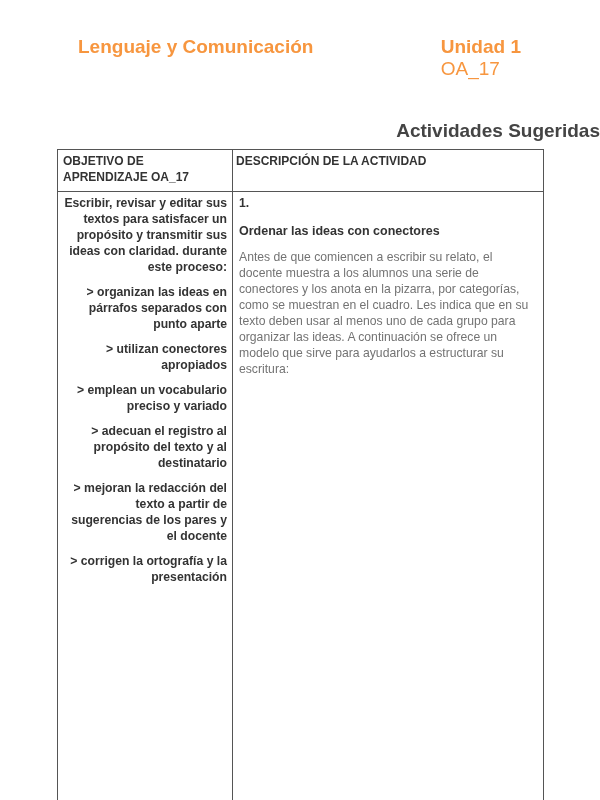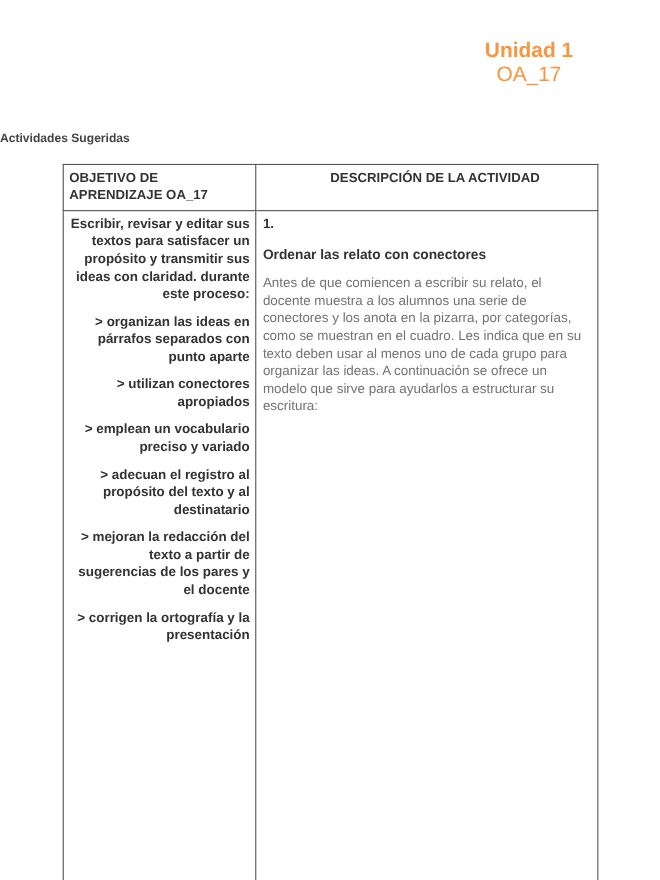--- a/index.html
+++ b/index.html
@@ -2,50 +2,51 @@
 <html><head>
   <meta charset="utf-8">
   <style>
     html, body { margin: 0; padding: 0; }
     body {
       width: 600px; height: 800px; background: #ffffff;
       position: relative; overflow: hidden;
       font-family: "Liberation Sans", sans-serif; color: #222;
     }
     .hdr-left { position: absolute; left: 78px; top: 36px; }
-    .hdr-right { position: absolute; right: 79px; top: 36px; text-align: center; }
+    .hdr-right { position: absolute; right: 79px; top: 36px; text-align: left; }
     .subject { font-size: 19px; font-weight: bold; color: #f7963f; line-height: 22px; }
     .grade { font-size: 19px; font-weight: bold; color: #111; line-height: 22px; }
     .unit { font-size: 19px; font-weight: bold; color: #f7963f; line-height: 22px; }
     .oa { font-size: 19px; font-weight: normal; color: #f7963f; line-height: 22px; }
     .title {
-      position: absolute; top: 120px; left: 0; width: 600px; text-align: left;
-      font-size: 11px; font-weight: bold; color: #444;
+      position: absolute; top: 120px; left: 0; width: 600px; text-align: right;
+      font-size: 19px; font-weight: bold; color: #444;
     }
     table.activities {
       position: absolute; left: 57px; top: 149px; width: 487px; height: 711px;
       border-collapse: collapse; table-layout: fixed;
     }
     table.activities td, table.activities th {
       border: 1.5px solid #555; vertical-align: top;
     }
     th.col-obj { width: 164px; text-align: left; padding: 3px 5px 0 5px; }
-    th.col-desc { text-align: center; padding: 3px 5px 0 20px; }
+    th.col-desc { text-align: left; padding: 3px 5px 0 3px; }
     th { font-size: 12px; font-weight: bold; color: #333; line-height: 16px; height: 38px; }
     td.obj { padding: 3px 5px 0 5px; font-size: 12.2px; font-weight: bold; color: #333; line-height: 16px; text-align: right; }
     td.obj p { margin: 0 0 9px 0; }
     td.desc { padding: 3px 5px 0 6px; font-size: 12.2px; color: #444; line-height: 16px; }
     td.desc .num { font-weight: bold; color: #333; margin: 0 0 12px 0; }
     td.desc .act-title { font-weight: bold; color: #333; margin: 0 0 10px 0; font-size: 12.5px; }
     td.desc .act-body { margin: 0; color: #737373; }
   </style>
 </head>
 <body>
 
 <div class="hdr-left">
+  <div class="subject">Lenguaje y Comunicación</div>
 </div>
 <div class="hdr-right">
   <div class="unit">Unidad 1</div>
   <div class="oa">OA_17</div>
 </div>
 
 <div class="title">Actividades Sugeridas</div>
 
 <table class="activities">
   <tbody>
@@ -58,18 +59,18 @@
       <p>Escribir, revisar y editar sus textos para satisfacer un propósito y transmitir sus ideas con claridad. durante este proceso:</p>
       <p>&gt; organizan las ideas en párrafos separados con punto aparte</p>
       <p>&gt; utilizan conectores apropiados</p>
       <p>&gt; emplean un vocabulario preciso y variado</p>
       <p>&gt; adecuan el registro al propósito del texto y al destinatario</p>
       <p>&gt; mejoran la redacción del texto a partir de sugerencias de los pares y el docente</p>
       <p>&gt; corrigen la ortografía y la presentación</p>
     </td>
     <td class="desc">
       <p class="num">1.</p>
-      <p class="act-title">Ordenar las relato con conectores</p>
+      <p class="act-title">Ordenar las ideas con conectores</p>
       <p class="act-body">Antes de que comiencen a escribir su relato, el docente muestra a los alumnos una serie de conectores y los anota en la pizarra, por categorías, como se muestran en el cuadro. Les indica que en su texto deben usar al menos uno de cada grupo para organizar las ideas. A continuación se ofrece un modelo que sirve para ayudarlos a estructurar su escritura:</p>
     </td>
   </tr>
 </tbody>
   </table>
 
 </body></html>

